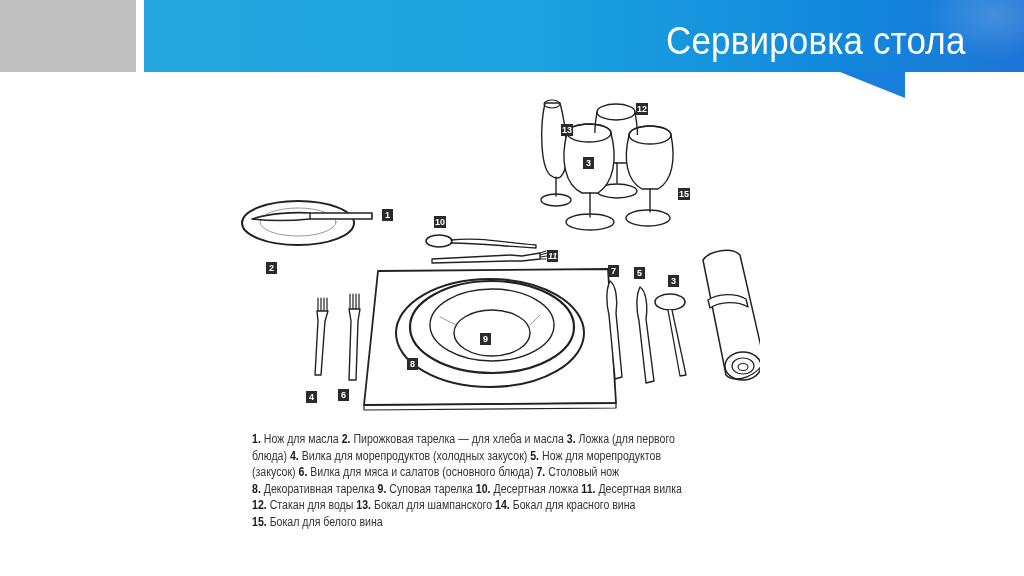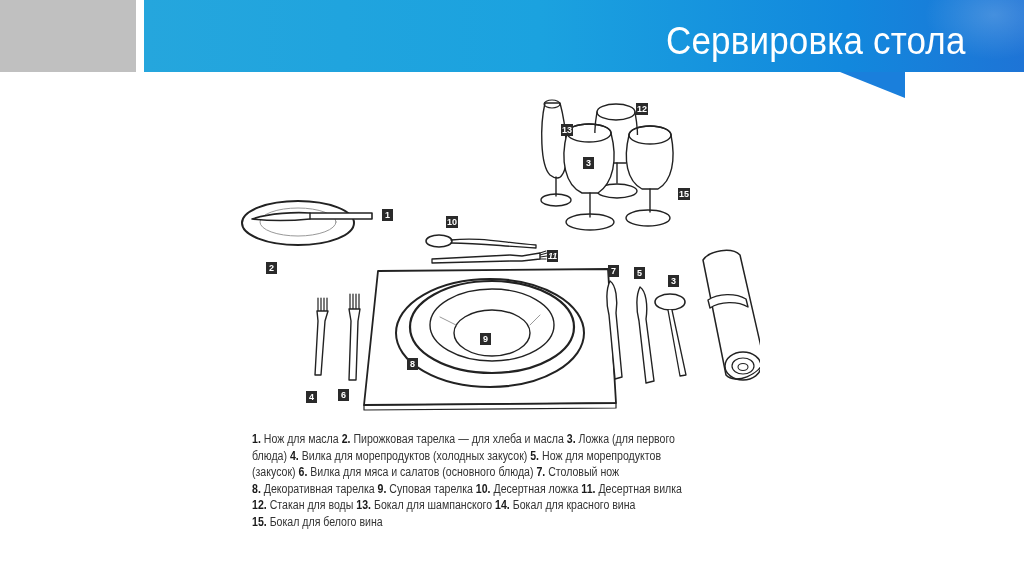--- a/index.html
+++ b/index.html
@@ -154,21 +154,21 @@
   
   <div class="badge" style="left:142px; top:114px;">1</div>
   <div class="badge" style="left:26px; top:167px;">2</div>
   <div class="badge" style="left:428px; top:180px;">3</div>
   <div class="badge" style="left:66px; top:296px;">4</div>
   <div class="badge" style="left:394px; top:172px;">5</div>
   <div class="badge" style="left:98px; top:294px;">6</div>
   <div class="badge" style="left:368px; top:170px;">7</div>
   <div class="badge" style="left:167px; top:263px;">8</div>
   <div class="badge" style="left:240px; top:238px;">9</div>
-  <div class="badge" style="left:194px; top:121px;margin-left:12px;">10</div>
+  <div class="badge" style="left:194px; top:121px;">10</div>
   <div class="badge" style="left:307px; top:155px;font-style:italic;">11</div>
   <div class="badge" style="left:396px; top:8px;">12</div>
   <div class="badge" style="left:288px; top:29px;margin-left:33px;">13</div>
   <div class="badge" style="left:343px; top:62px;">3</div>
   <div class="badge" style="left:438px; top:52px;margin-top:41px;">15</div>
 </div>
 
 <div class="legend">
   <span class="line">
     <span class="num">1.</span><span> Нож для масла </span><span class="num">2.</span><span> Пирожковая тарелка — для хлеба и масла </span><span class="num">3.</span><span> Ложка (для первого</span>

